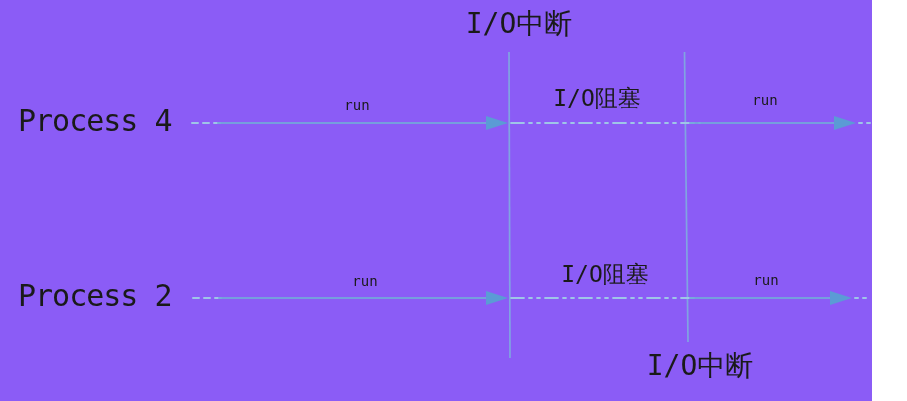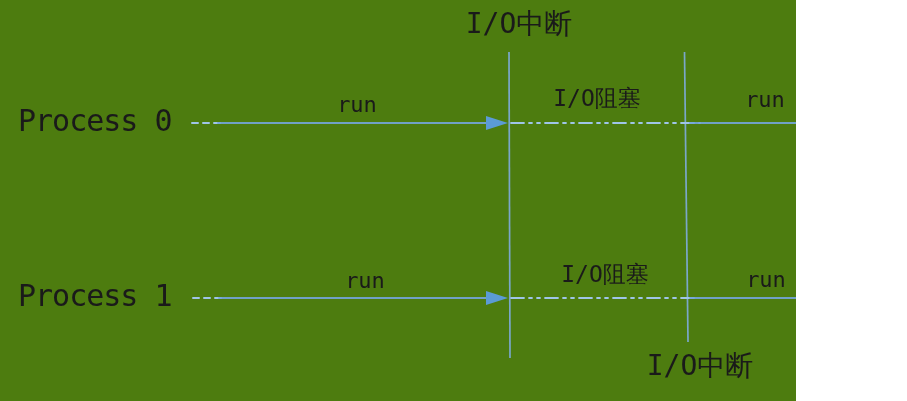--- a/index.html
+++ b/index.html
@@ -1,20 +1,20 @@
 <!DOCTYPE html>
 <html><head>
 <meta charset="utf-8">
 <style>
   html, body { margin: 0; padding: 0; background: #ffffff; }
   #stage {
     position: relative;
-    width: 796px;
+    width: 872px;
     height: 401px;
-    background: #4d7c0f;
+    background: #8b5cf6;
     overflow: hidden;
     font-family: "DejaVu Sans Mono", "Liberation Mono", monospace;
     color: #1a1a1a;
   }
   #lines-svg {
     position: absolute;
     left: 0; top: 0;
     width: 907px; height: 401px;
   }
   .lbl {
@@ -22,21 +22,21 @@
     white-space: nowrap;
     color: #1a1a1a;
   }
   .centered { transform: translateX(-50%); }
   .proc-name {
     font-size: 30px;
     line-height: 34px;
     letter-spacing: -1px;
   }
   .run-lbl {
-    font-size: 22px;
+    font-size: 14px;
     line-height: 24px;
   }
   .cjk-lbl {
     font-size: 23px;
     line-height: 30px;
   }
   .interrupt-lbl {
     font-size: 28px;
     line-height: 32px;
   }
@@ -63,29 +63,29 @@
     <line x1="219" y1="298" x2="489" y2="298" stroke-width="2" stroke-linecap="round" opacity="0.9" stroke="#74A6DB"></line>
     <polygon points="508,298 486,291 486,305" fill="#5B9BD5"></polygon>
     <line x1="511" y1="298" x2="698" y2="298" stroke-width="1.8" stroke-dasharray="13 5 3 5 3 5" stroke-linecap="round" stroke="#9FC5E8"></line>
     <line x1="690" y1="298" x2="833" y2="298" stroke-width="2" stroke-linecap="round" opacity="0.9" stroke="#74A6DB"></line>
     <polygon points="852,298 830,291 830,305" fill="#5B9BD5"></polygon>
     <line x1="855" y1="298" x2="868" y2="298" stroke-width="2" stroke-dasharray="3 5" stroke-linecap="round" stroke="#9FC5E8"></line>
   </svg>
 
   <div class="lbl interrupt-lbl centered" style="left:519px; top:8px;">I/O中断</div>
 
-  <div class="lbl proc-name" style="left:18px; top:104px;">Process 0</div>
+  <div class="lbl proc-name" style="left:18px; top:104px;">Process 4</div>
 
   <div class="lbl run-lbl centered" style="left:357px; top:93px;">run</div>
 
   <div class="lbl cjk-lbl centered" style="left:597px; top:83px;">I/O阻塞</div>
 
   <div class="lbl run-lbl centered" style="left:765px; top:88px;">run</div>
 
-  <div class="lbl proc-name" style="left:18px; top:279px;">Process 1</div>
+  <div class="lbl proc-name" style="left:18px; top:279px;">Process 2</div>
 
   <div class="lbl run-lbl centered" style="left:365px; top:269px;">run</div>
 
   <div class="lbl cjk-lbl centered" style="left:605px; top:259px;">I/O阻塞</div>
 
   <div class="lbl run-lbl centered" style="left:766px; top:268px;">run</div>
 
   <div class="lbl interrupt-lbl centered" style="left:700px; top:350px;">I/O中断</div>
 
 </div>

